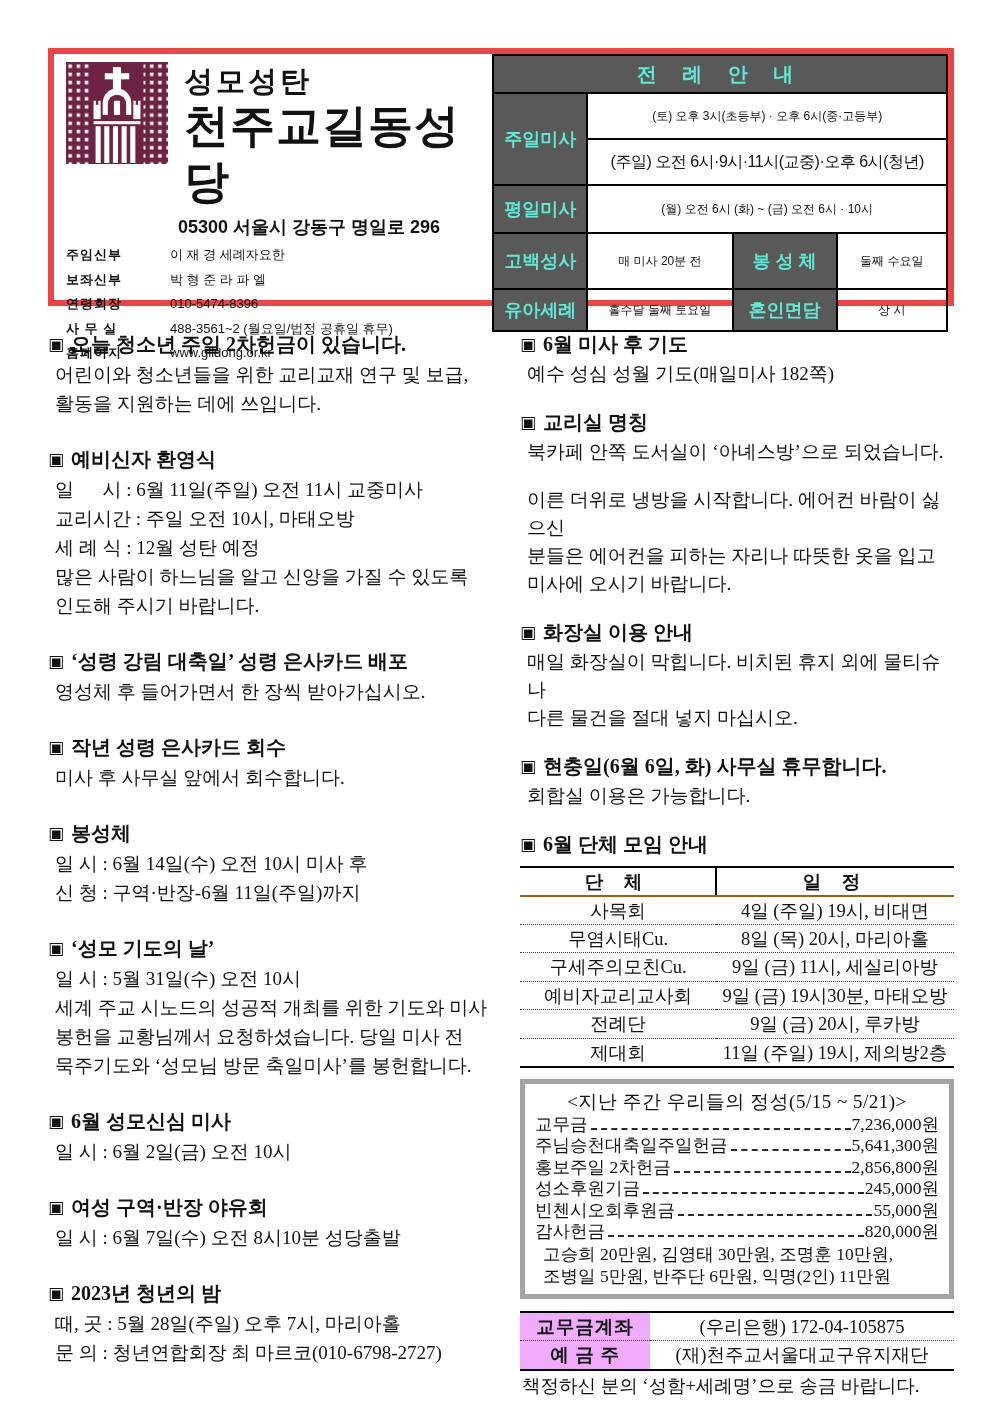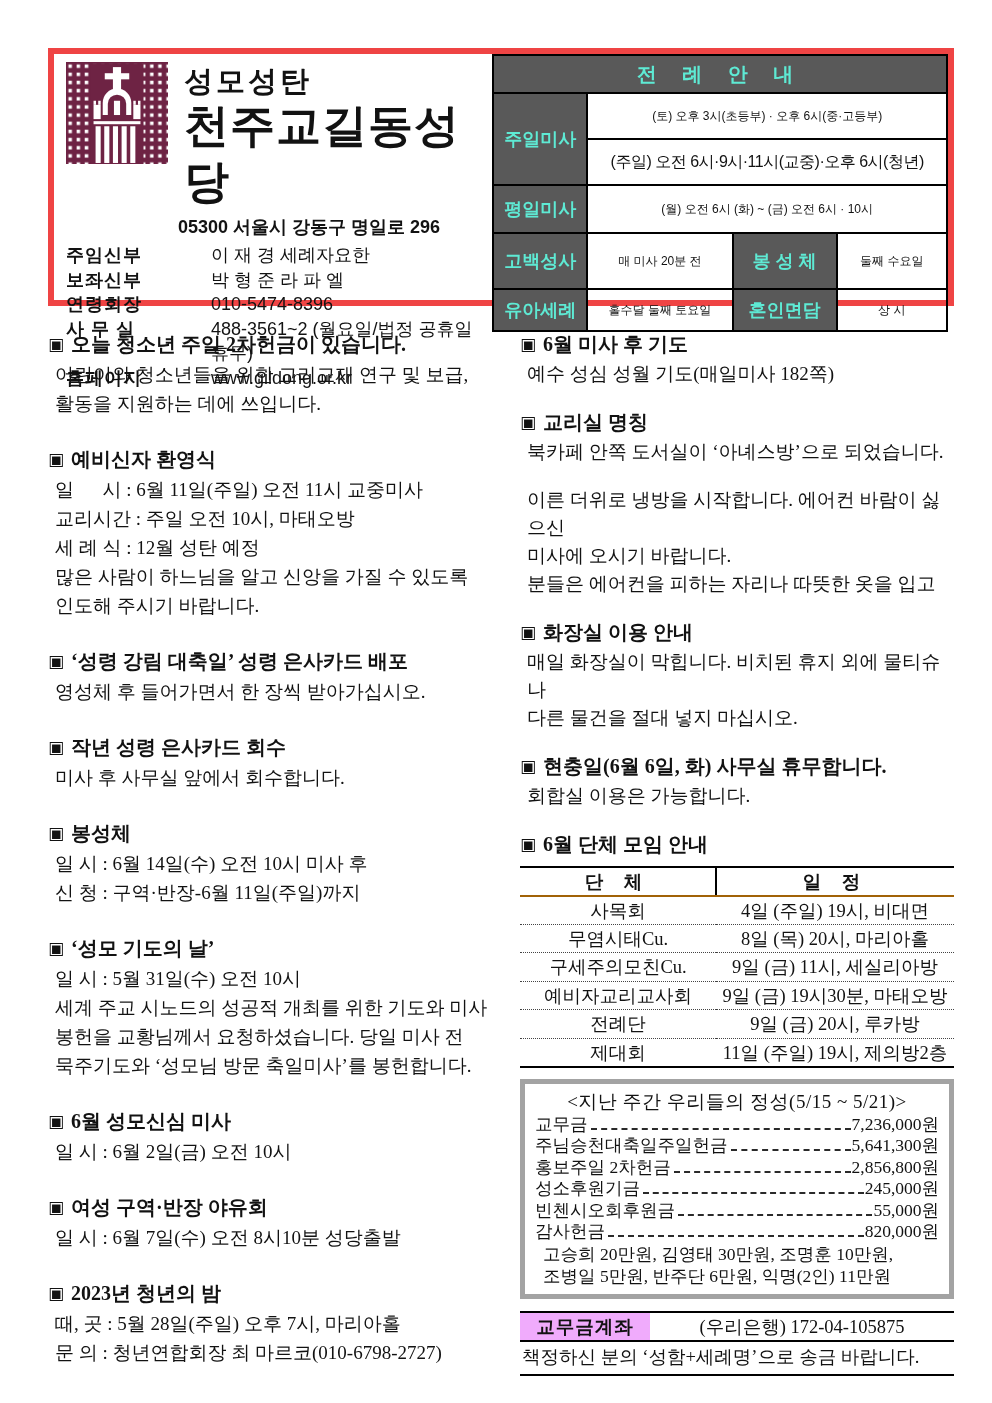--- a/index.html
+++ b/index.html
@@ -13,21 +13,21 @@
 
   
   .masthead { display:flex; border:6px solid #ef4444; height:258px;justify-content:space-between; }
   .church-info { width:438px; padding:8px 10px 6px 12px; }
   .logo-row { display:flex; gap:16px; align-items:flex-start; }
   .logo-svg { width:102px; height:102px; flex:0 0 auto; }
   .titles { padding-top:2px; font-family:"Liberation Sans","DejaVu Sans",sans-serif; }
   .subtitle { font-size:29px; font-weight:bold; letter-spacing:3px; line-height:34px; }
   .main-title { font-size:45px; font-weight:bold; letter-spacing:1px; line-height:56px; }
   .address { font-size:18px; font-weight:bold; font-family:Liberation Sans, sans-serif; margin:5px 0 4px 112px; }
-  .info-row { display:flex; font-size:18px; line-height:24.5px;gap:41px; }
+  .info-row { display:flex; font-size:13px; line-height:24.5px; }
   .info-label { width:104px; font-weight:bold; font-family:"Liberation Sans","DejaVu Sans",sans-serif; letter-spacing:1px; }
   .info-value { flex:1; font-family:"Liberation Sans","DejaVu Sans",sans-serif; }
 
   
   .mass-wrap { flex:1; }
   table.mass { border-collapse:collapse; width:100%; height:100%;
     font-family:"Liberation Sans","DejaVu Sans",sans-serif; }
   table.mass td { border:2px solid #000; text-align:center; vertical-align:middle;
     font-size:12px; padding:0 2px; }
   table.mass td.dark { background:#595959; color:#5eead4; font-weight:bold; font-size:18px; }
@@ -248,22 +248,22 @@
         <div class="sec-line">예수 성심 성월 기도(매일미사 182쪽)</div>
       </div>
 
       <div class="sec">
         <div class="sec-title"><span class="marker">▣</span><span>교리실 명칭</span></div>
         <div class="sec-line">북카페 안쪽 도서실이 ‘아녜스방’으로 되었습니다.</div>
       </div>
 
       <div class="sec">
         <div class="sec-line">이른 더위로 냉방을 시작합니다. 에어컨 바람이 싫으신</div>
+        <div class="sec-line">분들은 에어컨을 피하는 자리나 따뜻한 옷을 입고</div>
         <div class="sec-line">미사에 오시기 바랍니다.</div>
-        <div class="sec-line">분들은 에어컨을 피하는 자리나 따뜻한 옷을 입고</div>
       </div>
 
       <div class="sec">
         <div class="sec-title"><span class="marker">▣</span><span>화장실 이용 안내</span></div>
         <div class="sec-line">매일 화장실이 막힙니다. 비치된 휴지 외에 물티슈나</div>
         <div class="sec-line">다른 물건을 절대 넣지 마십시오.</div>
       </div>
 
       <div class="sec">
         <div class="sec-title"><span class="marker">▣</span><span>현충일(6월 6일, 화) 사무실 휴무합니다.</span></div>
@@ -342,20 +342,24 @@
         <div class="offer-donor">조병일 5만원, 반주단 6만원, 익명(2인) 11만원</div>
       </div>
 
       <div class="acct">
         <table class="acct-t">
           <tbody>
               <tr>
             <td class="lab">교무금계좌</td>
             <td>(우리은행) 172-04-105875</td>
           </tr>
+          <tr class="dotted">
+            <td class="lab">예 금 주</td>
+            <td>(재)천주교서울대교구유지재단</td>
+          </tr>
         </tbody>
           </table>
         <div class="acct-notes">
           <div class="acct-note"><span>책정하신 분의 ‘성함+세례명’으로 송금 바랍니다.</span></div>
 
         </div>
       </div>
 
     </section>
   </main>

